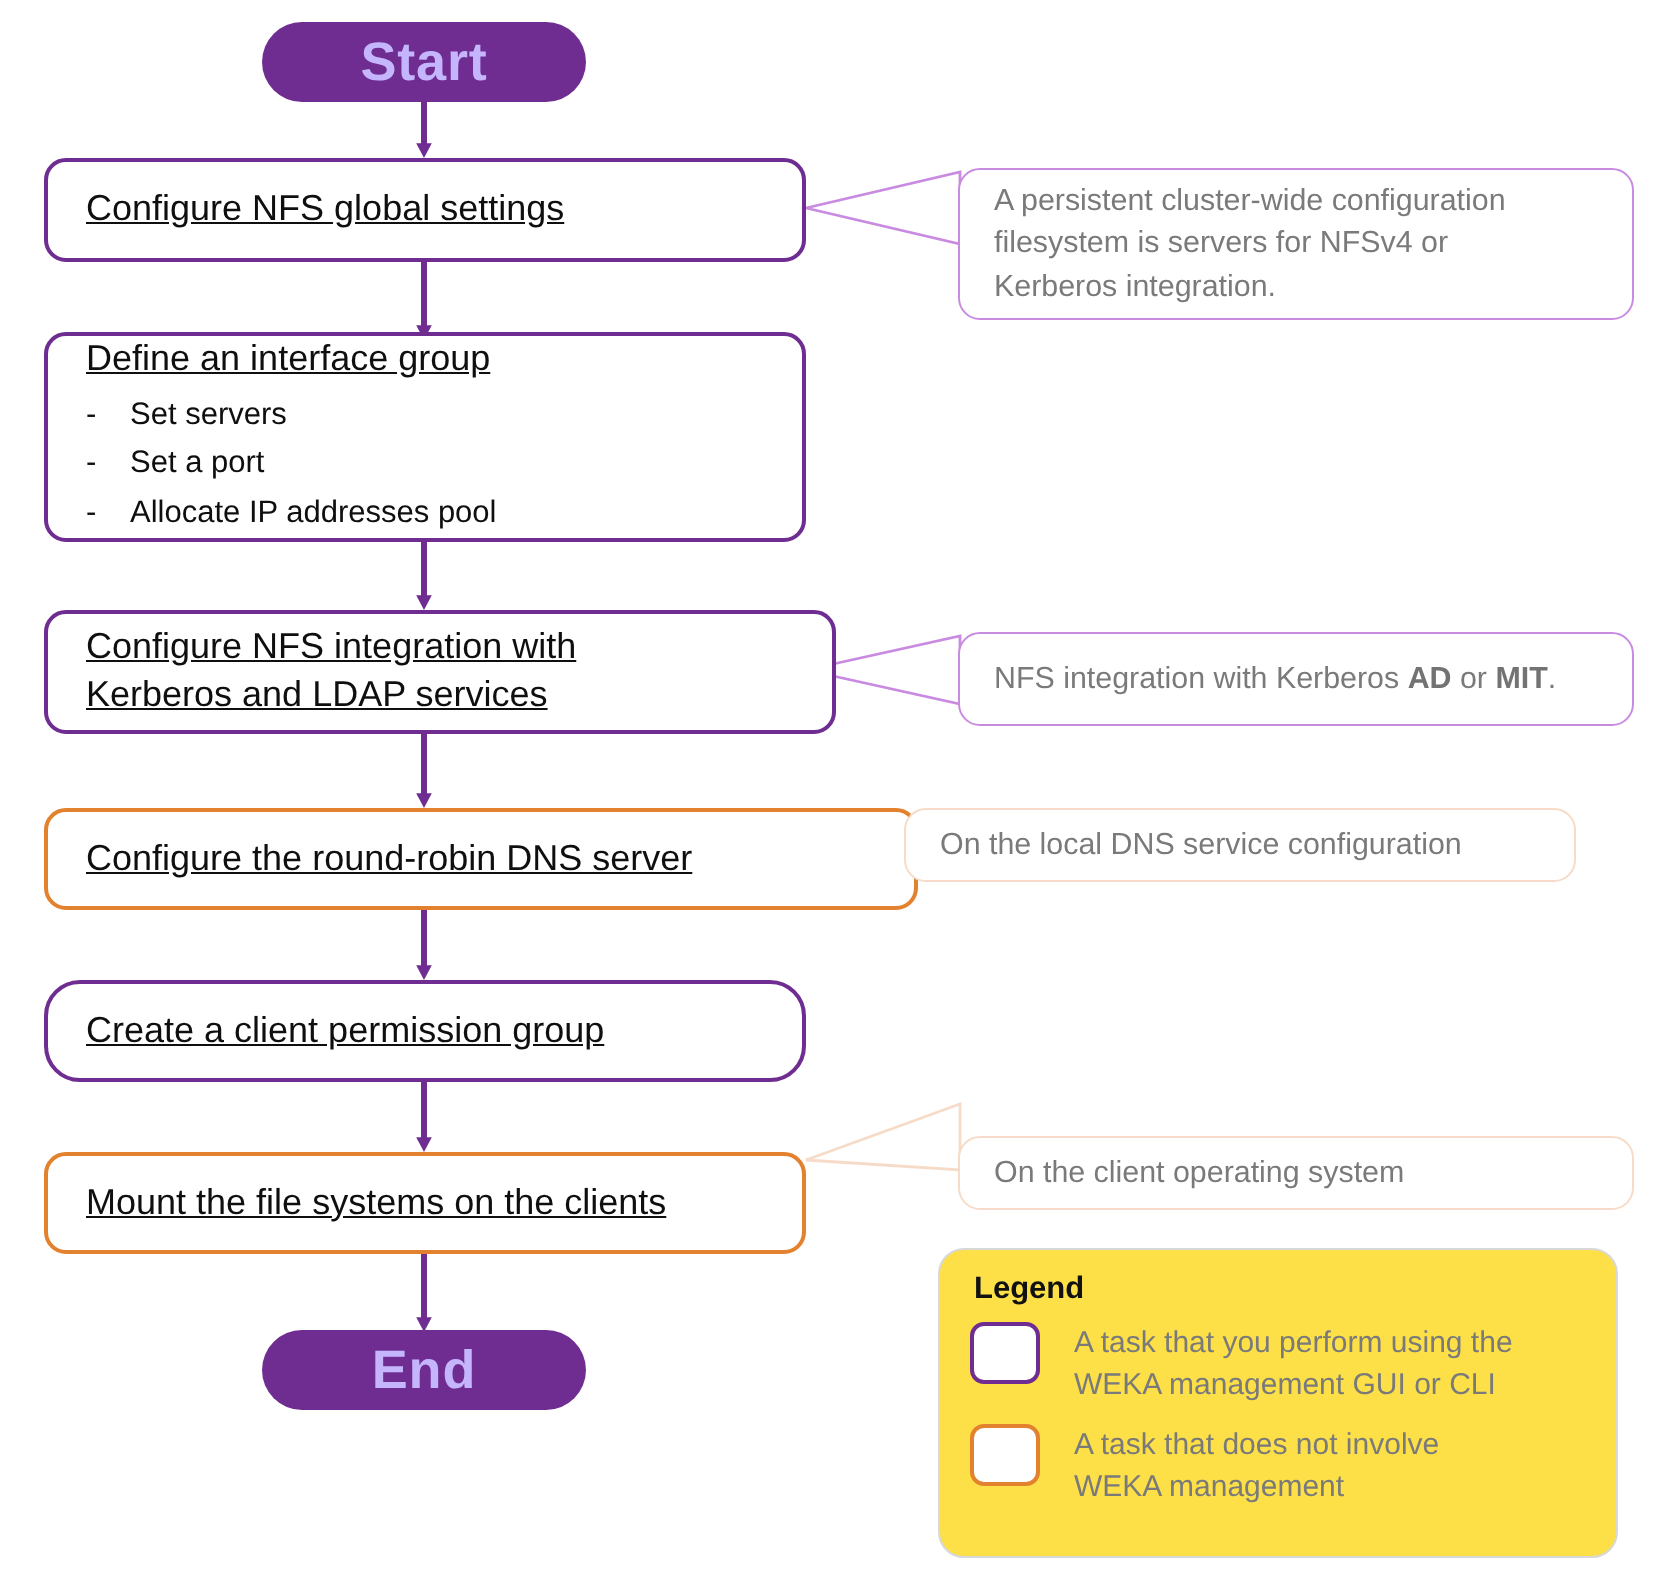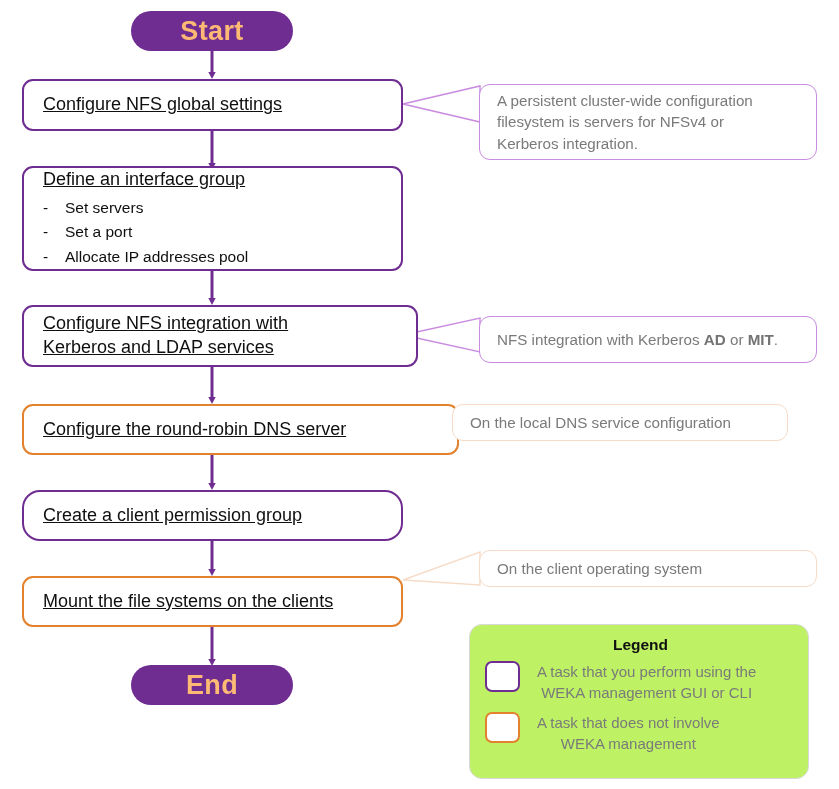--- a/index.html
+++ b/index.html
@@ -28,21 +28,21 @@
   }
 
   
   .pill {
     position: absolute;
     display: flex;
     align-items: center;
     justify-content: center;
     background: #6F2C91;
     border-radius: 999px;
-    color: #fdba74;
+    color: #c4b5fd;
     font-size: 27px;
     font-weight: bold;
     letter-spacing: 0.4px;
   }
 
   
   .node {
     position: absolute;
     box-sizing: border-box;
     background: #ffffff;
@@ -99,25 +99,24 @@
   }
   .note b {
     color: #737373;
     font-weight: bold;
   }
 
   
   .legend {
     position: absolute;
     box-sizing: border-box;
-    background: #bef264;
+    background: #fde047;
     border: 1.4px solid #D8D8D8;
     border-radius: 13px;
     padding: 11px 14px 0 15px;
-    text-align: center;
   }
   .legend-title {
     font-size: 15.5px;
     color: #111111;
     font-weight: bold;
     margin: 0 0 7px 2px;
   }
   .legend-row {
     display: flex;
     align-items: flex-start;
@@ -228,21 +227,21 @@
   </div>
 
   <div class="note" style="left:479px; top:316px; width:338px; height:47px;">
     <span><span>NFS integration with Kerberos </span><b>AD</b><span> or </span><b>MIT</b><span>.</span></span>
   </div>
 
   <div class="note peach" style="left:452px; top:404px; width:336px; height:37px;">
     <span>On the local DNS service configuration</span>
   </div>
 
-  <div class="note peach" style="left:479px; top:550px; width:338px; height:37px;">
+  <div class="note peach" style="left:479px; top:568px; width:338px; height:37px;">
     <span>On the client operating system</span>
   </div>
 
   <div class="legend" style="left:469px; top:624px; width:340px; height:155px;">
     <div class="legend-title">Legend</div>
     <div class="legend-row">
       <span class="swatch"></span>
       <span class="legend-text">A task that you perform using the
 WEKA management GUI or CLI</span>
     </div>

